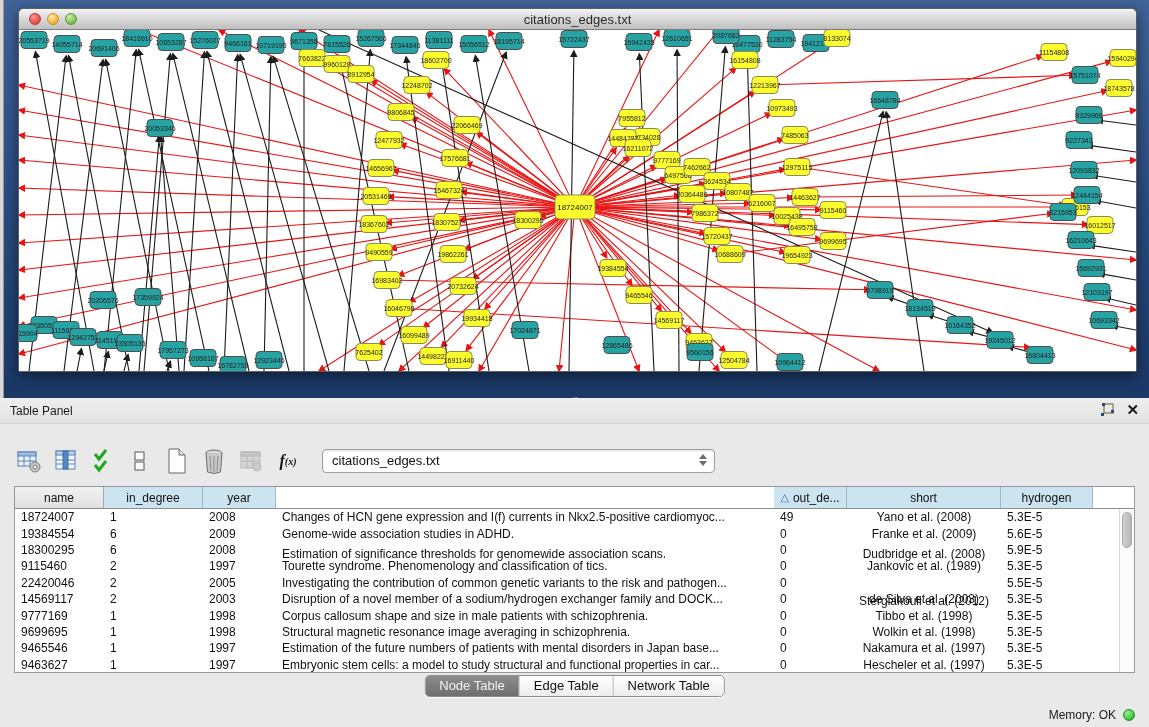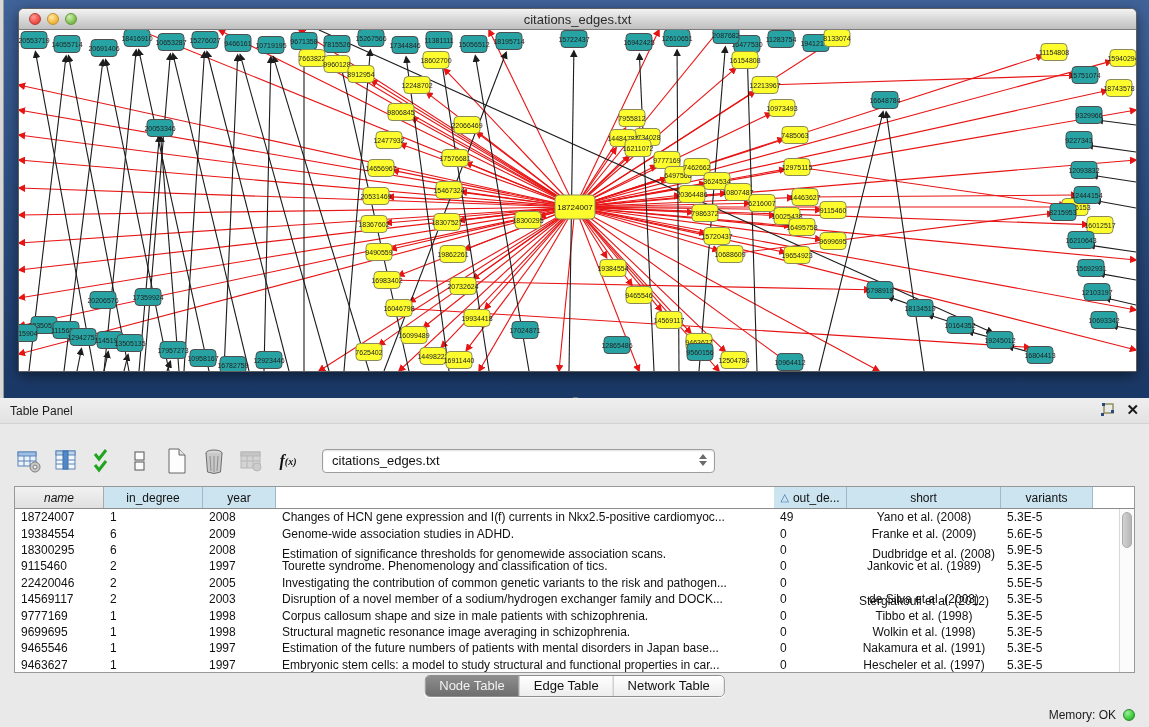--- a/index.html
+++ b/index.html
@@ -56,21 +56,21 @@
   .combo .stepper { position:absolute; right:7px; top:4px; display:flex; flex-direction:column; gap:2px; }
   .combo .stepper i { width:0; height:0; border-left:4px solid transparent; border-right:4px solid transparent; }
   .combo .stepper .up { border-bottom:5px solid #6b6b6b; }
   .combo .stepper .dn { border-top:5px solid #6b6b6b; }
 
   .dtable { position:absolute; left:14px; top:88px; width:1121px; height:187px;
     background:#fff; border:1px solid #989898; font-size:12px; color:#111; }
   .thead { display:flex; height:22px; border-bottom:1px solid #8c8c8c; }
   .th { background:#cbe4f0; border-right:1px solid #9fb9c6; display:flex;
     align-items:center; justify-content:center; font-size:12px; color:#111; overflow:hidden; white-space:nowrap; }
-  .th.first { background:linear-gradient(#f2f2f2,#e0e0e0); border-right:1px solid #aaa;font-style:italic; }
+  .th.first { background:linear-gradient(#f2f2f2,#e0e0e0); border-right:1px solid #aaa; }
   .th .sortglyph { color:#3f6fae; margin-right:4px; font-size:11px; }
   .th.filler { background:#fff; border-right:none; flex:1; }
   .tbody { position:absolute; left:0; top:22px; right:15px; bottom:0; overflow:hidden; }
   .trow { display:flex; height:16.4px; align-items:center; background:#fff; }
   .td { overflow:hidden; white-space:nowrap; padding:0 6px; }
   .vscroll { position:absolute; right:0; top:22px; bottom:0; width:15px;
     background:#fbfbfb; border-left:1px solid #d8d8d8; }
   .vthumb { position:absolute; left:2px; top:3px; width:10px; height:36px; border-radius:5px;
     background:linear-gradient(90deg,#d2d2d2,#b6b6b6); border:1px solid #aaa; }
 
@@ -833,21 +833,21 @@
             <span>title</span>
           </div>
           <div class="th" style="width: 73px;">
             <span class="sortglyph">△</span>
             <span>out_de...</span>
           </div>
           <div class="th" style="width: 154px;">
             <span>short</span>
           </div>
           <div class="th" style="width: 92px;">
-            <span>variants</span>
+            <span>hydrogen</span>
           </div>
           <div class="th filler"></div>
         </div>
       <div class="tbody" id="tbody">
           <div class="trow">
             <div class="td" style="width: 89px;">18724007</div>
             <div class="td" style="width: 99px;">1</div>
             <div class="td" style="width: 73px;">2008</div>
             <div class="td" style="width: 498px;">Changes of HCN gene expression and I(f) currents in Nkx2.5-positive cardiomyoc...</div>
             <div class="td" style="width: 73px;">49</div>
@@ -862,21 +862,21 @@
             <div class="td" style="width: 73px;">0</div>
             <div class="td" style="width: 154px; text-align: center;">Franke et al. (2009)</div>
             <div class="td" style="width: 92px;">5.6E-5</div>
           </div>
           <div class="trow">
             <div class="td" style="width: 89px;">18300295</div>
             <div class="td" style="width: 99px;">6</div>
             <div class="td" style="width: 73px;">2008</div>
             <div class="td" style="width: 498px; margin-top: 8px;">Estimation of significance thresholds for genomewide association scans.</div>
             <div class="td" style="width: 73px;">0</div>
-            <div class="td" style="width: 154px; text-align: right; margin-top: 8px;">Dudbridge et al. (2008)</div>
+            <div class="td" style="width: 154px; text-align: center; margin-top: 8px;">Dudbridge et al. (2008)</div>
             <div class="td" style="width: 92px;">5.9E-5</div>
           </div>
           <div class="trow">
             <div class="td" style="width: 89px;">9115460</div>
             <div class="td" style="width: 99px;">2</div>
             <div class="td" style="width: 73px;">1997</div>
             <div class="td" style="width: 498px;">Tourette syndrome. Phenomenology and classification of tics.</div>
             <div class="td" style="width: 73px;">0</div>
             <div class="td" style="width: 154px; text-align: center;">Jankovic et al. (1989)</div>
             <div class="td" style="width: 92px;">5.3E-5</div>
@@ -916,21 +916,21 @@
             <div class="td" style="width: 73px;">0</div>
             <div class="td" style="width: 154px; text-align: center;">Wolkin et al. (1998)</div>
             <div class="td" style="width: 92px;">5.3E-5</div>
           </div>
           <div class="trow">
             <div class="td" style="width: 89px;">9465546</div>
             <div class="td" style="width: 99px;">1</div>
             <div class="td" style="width: 73px;">1997</div>
             <div class="td" style="width: 498px;">Estimation of the future numbers of patients with mental disorders in Japan base...</div>
             <div class="td" style="width: 73px;">0</div>
-            <div class="td" style="width: 154px; text-align: center;">Nakamura et al. (1991)</div>
+            <div class="td" style="width: 154px; text-align: center;">Nakamura et al. (1997)</div>
             <div class="td" style="width: 92px;">5.3E-5</div>
           </div>
           <div class="trow">
             <div class="td" style="width: 89px;">9463627</div>
             <div class="td" style="width: 99px;">1</div>
             <div class="td" style="width: 73px;">1997</div>
             <div class="td" style="width: 498px;">Embryonic stem cells: a model to study structural and functional properties in car...</div>
             <div class="td" style="width: 73px;">0</div>
             <div class="td" style="width: 154px; text-align: center;">Hescheler et al. (1997)</div>
             <div class="td" style="width: 92px;">5.3E-5</div>

